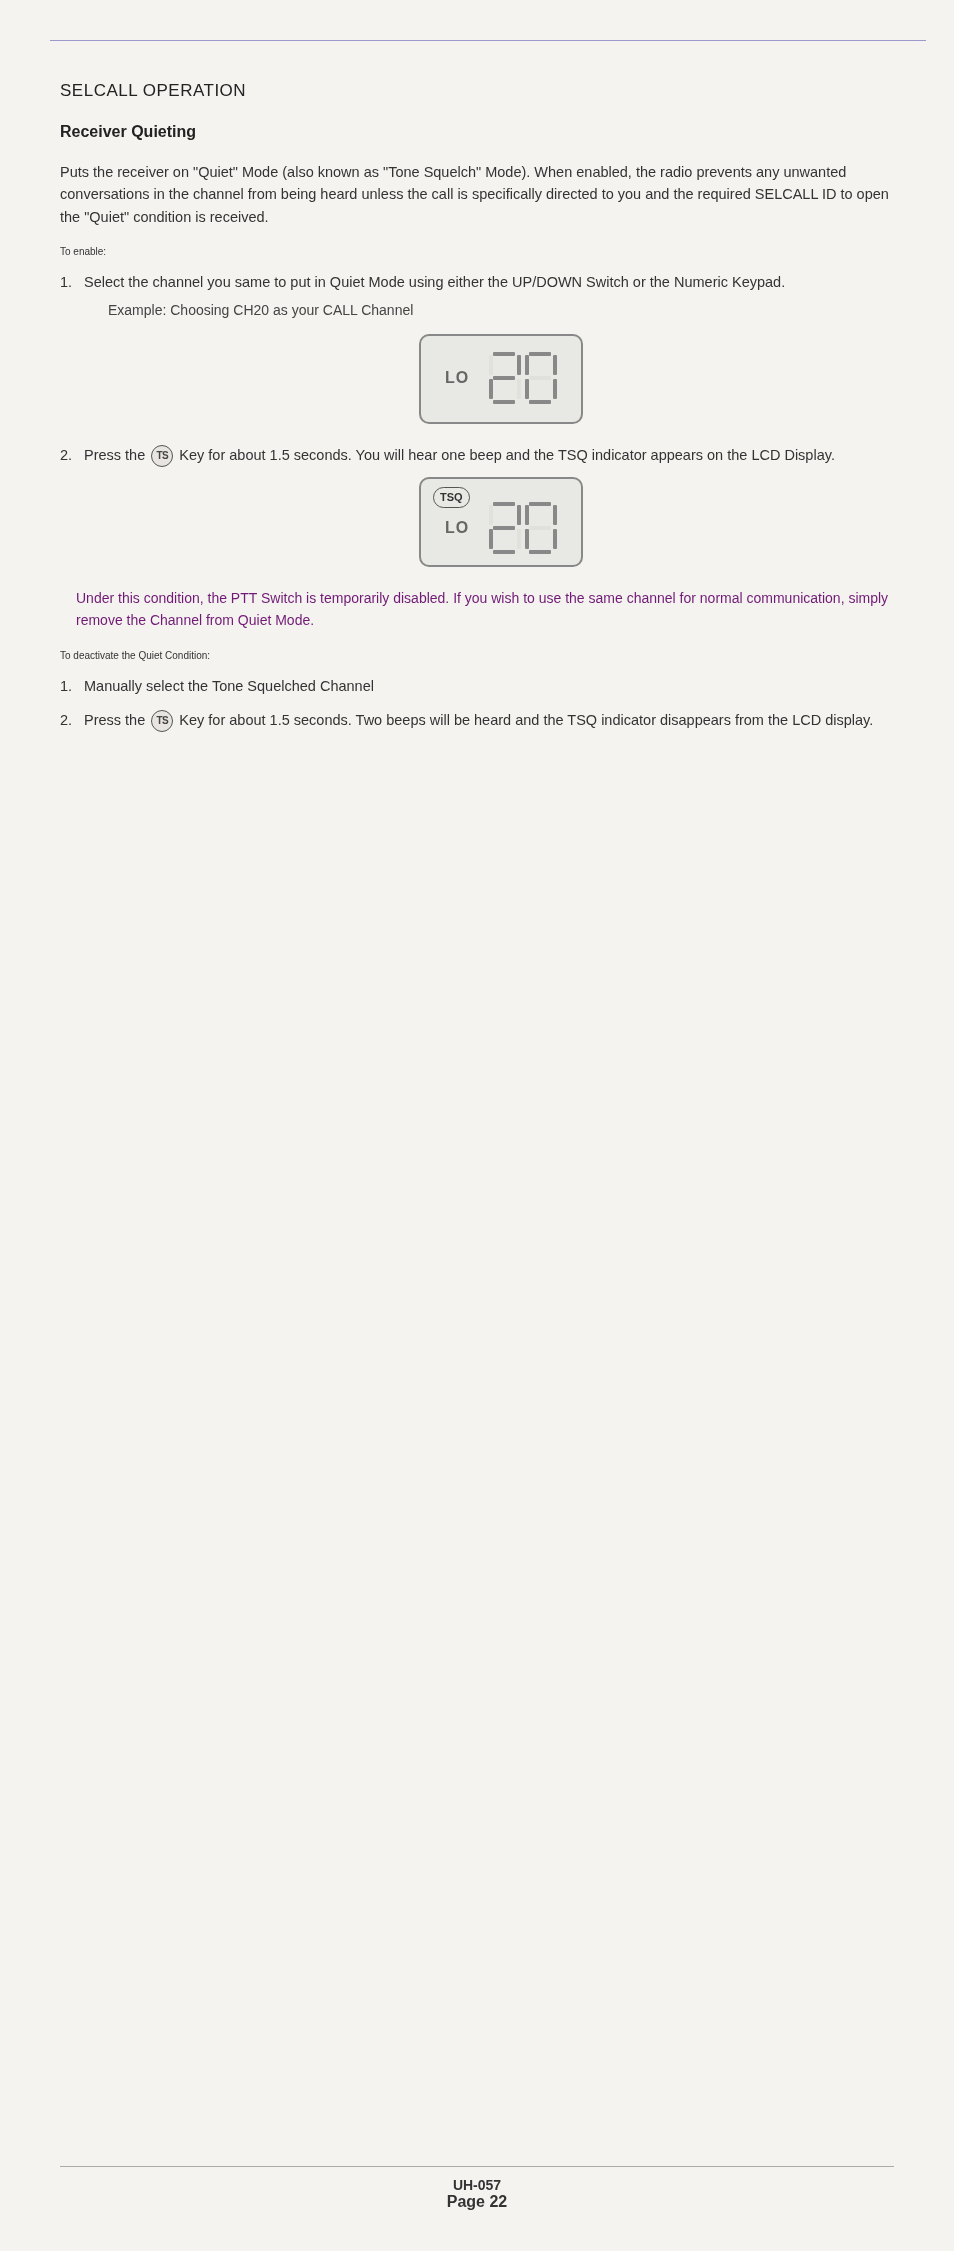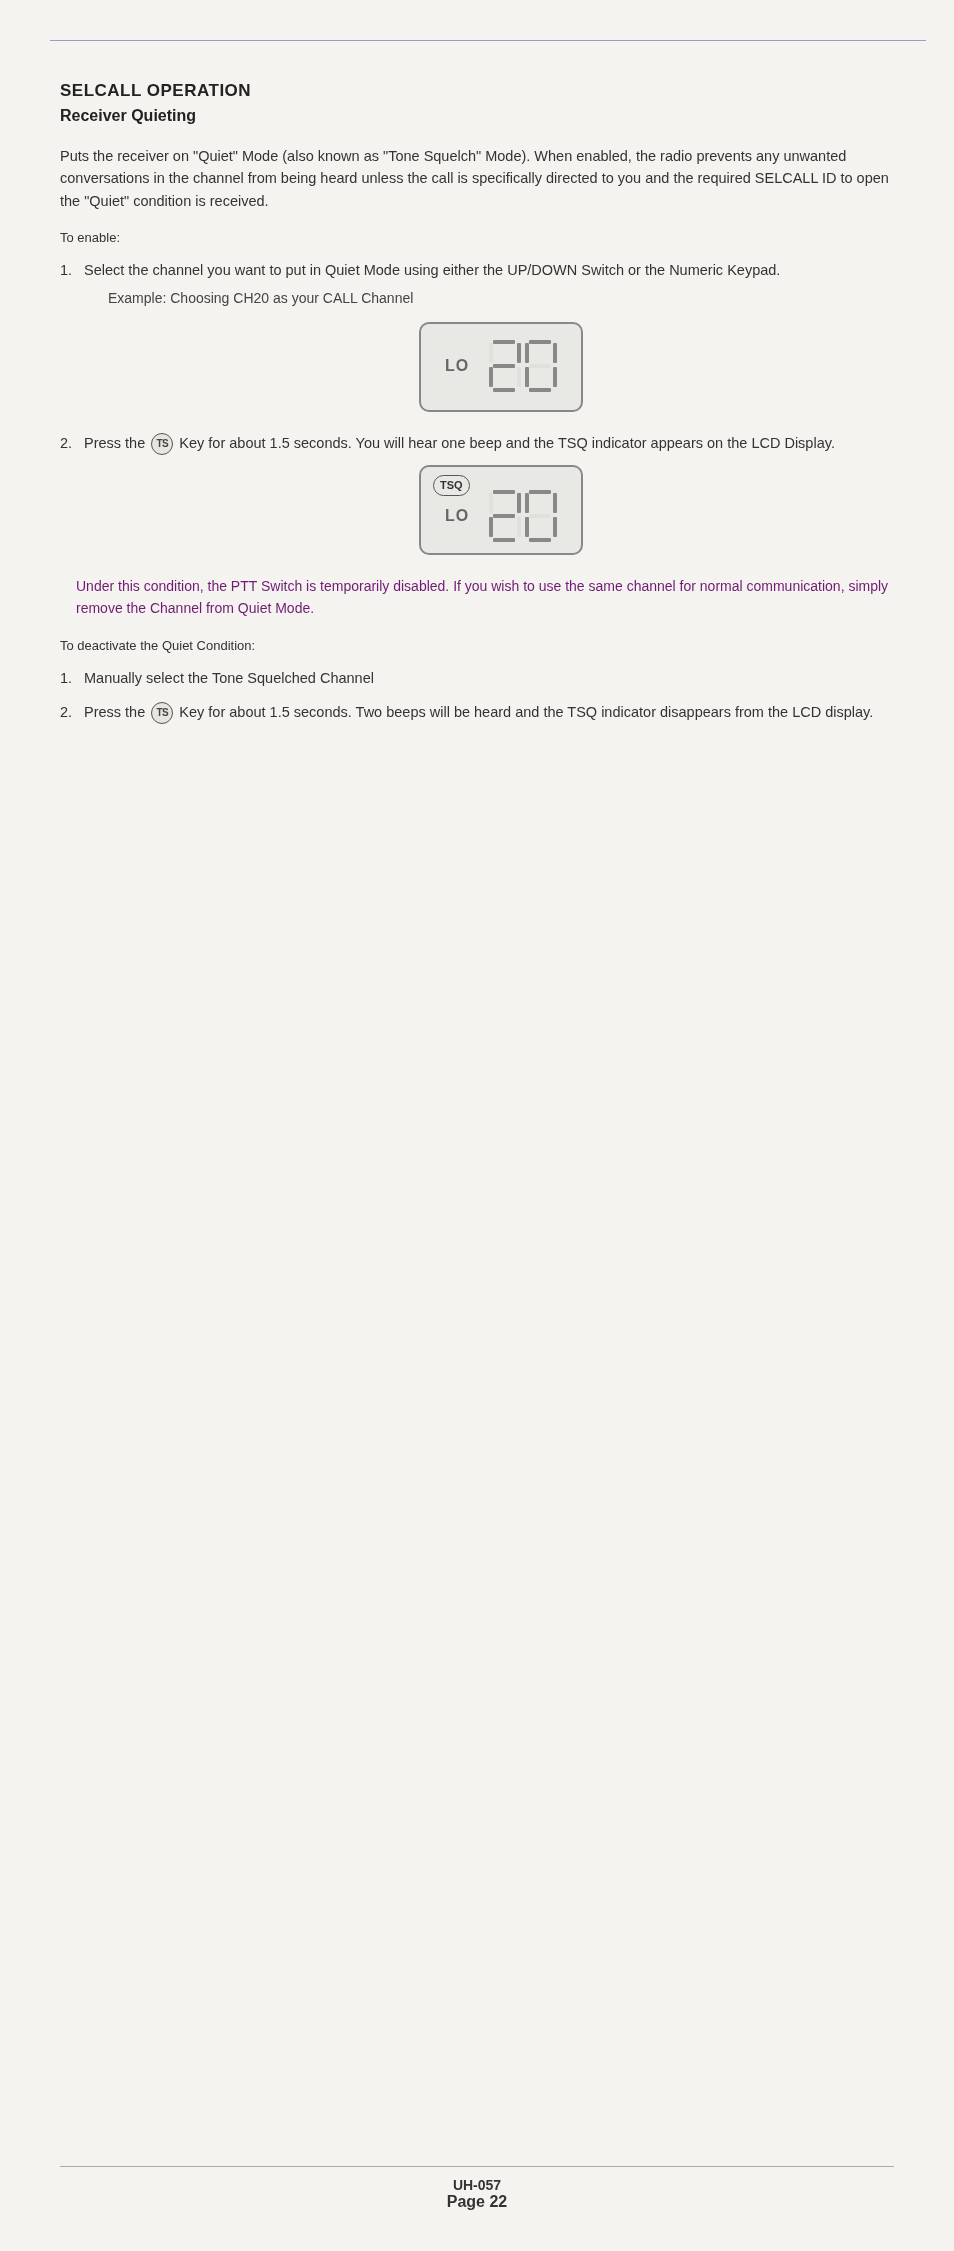--- a/index.html
+++ b/index.html
@@ -23,42 +23,42 @@
 
     .top-line {
       border-top: 1px solid #9999cc;
       margin-bottom: 40px;
       margin-left: -10px;
       width: 105%;
     }
 
     .section-title {
       font-size: 17px;
-      font-weight: bold;
+      font-weight: normal;
       color: #222;
-      margin-bottom: 6px;
+      margin-bottom: 22px;
       letter-spacing: 0.5px;
     }
 
     .subsection-title {
       font-size: 16px;
       font-weight: bold;
       color: #222;
       margin-bottom: 20px;
     }
 
     .body-text {
       font-size: 14.5px;
       line-height: 1.55;
       color: #333;
       margin-bottom: 16px;
     }
 
     .to-enable {
-      font-size: 13px;
+      font-size: 10px;
       color: #333;
       margin-bottom: 14px;
       margin-top: 18px;
     }
 
     .numbered-list {
       list-style: none;
       padding-left: 0;
     }
 
@@ -227,21 +227,21 @@
   <div class="subsection-title">Receiver Quieting</div>
 
   <p class="body-text">Puts the receiver on "Quiet" Mode (also known as "Tone Squelch" Mode). When enabled, the radio prevents any unwanted conversations in the channel from being heard unless the call is specifically directed to you and the required SELCALL ID to open the "Quiet" condition is received.</p>
 
   <p class="to-enable">To enable:</p>
 
   <ol class="numbered-list">
 
     <li>
       <span class="num">1.</span>
-      <span>Select the channel you want to put in Quiet Mode using either the UP/DOWN Switch or the Numeric Keypad.</span>
+      <span>Select the channel you same to put in Quiet Mode using either the UP/DOWN Switch or the Numeric Keypad.</span>
       <div class="example-text">Example: Choosing CH20 as your CALL Channel</div>
       
       <div class="lcd-display-wrapper">
         <div class="lcd-display">
           <span class="lcd-lo">LO</span>
           <div class="digit-group">
 
             <div class="digit">
               <div class="seg seg-top"></div>
               <div class="seg seg-tl off"></div>

